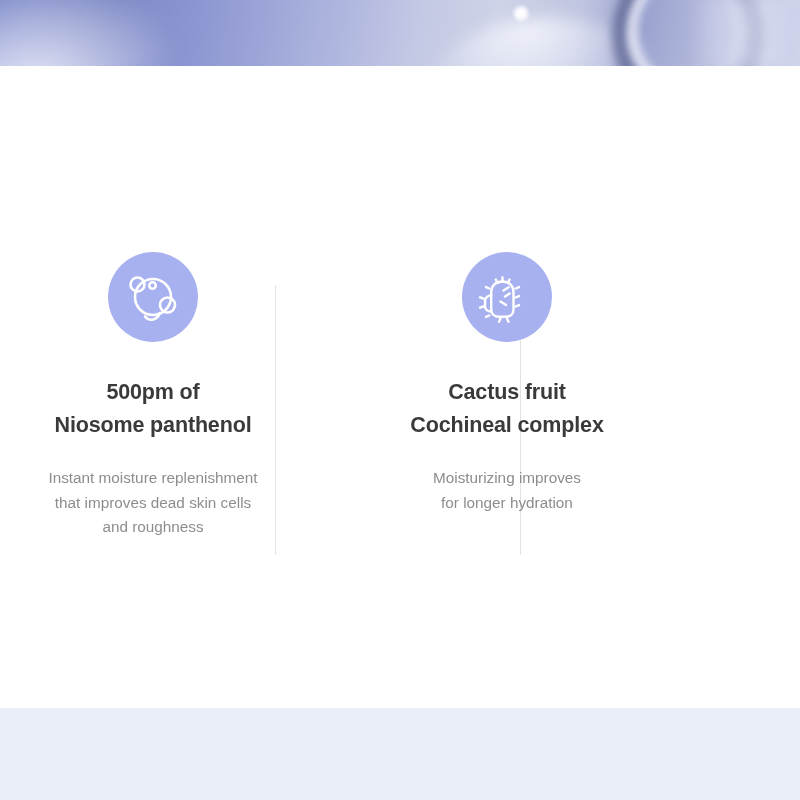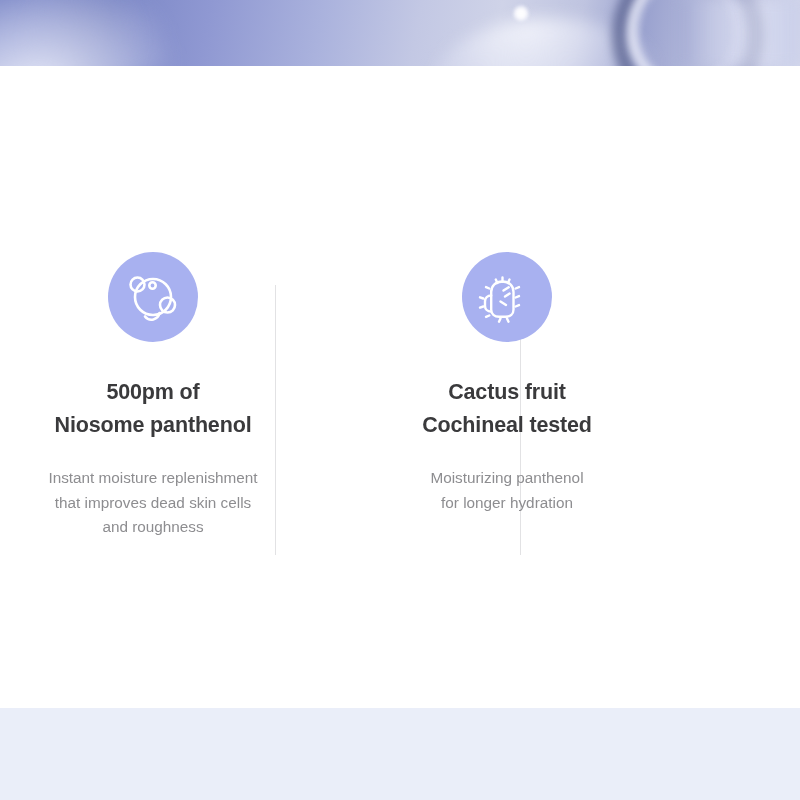--- a/index.html
+++ b/index.html
@@ -264,22 +264,22 @@
             <path d="M37.6 20.5 l3.4 -1.4 M37.6 29.5 l3.4 -1.4 M37.6 38.5 l3.4 -1.4"></path>
             <path d="M11.3 20.5 l-3.3 -1.4 M11.3 47.5 l-3.3 1.4"></path>
             <path d="M5.3 30.5 l-3.3 -1.2 M5.3 38.5 l-3.3 1.2"></path>
             <path d="M22.5 50.5 l-1.5 3.2 M29 50.5 l1.5 3.2"></path>
 
             <path d="M25.5 22.5 l5.2 -3.2 M22.5 33.5 l5.5 3.4 M27 28.5 l4.6 -2.9"></path>
           </g>
         </svg>
       </div>
       <div class="feature-title">Cactus fruit
-Cochineal tested</div>
-      <div class="feature-desc">Moisturizing panthenol
+Cochineal complex</div>
+      <div class="feature-desc">Moisturizing improves
 for longer hydration</div>
     </div>
 
 
   </div>
 
   <div class="bottom-band"></div>
 
 </div>
 

